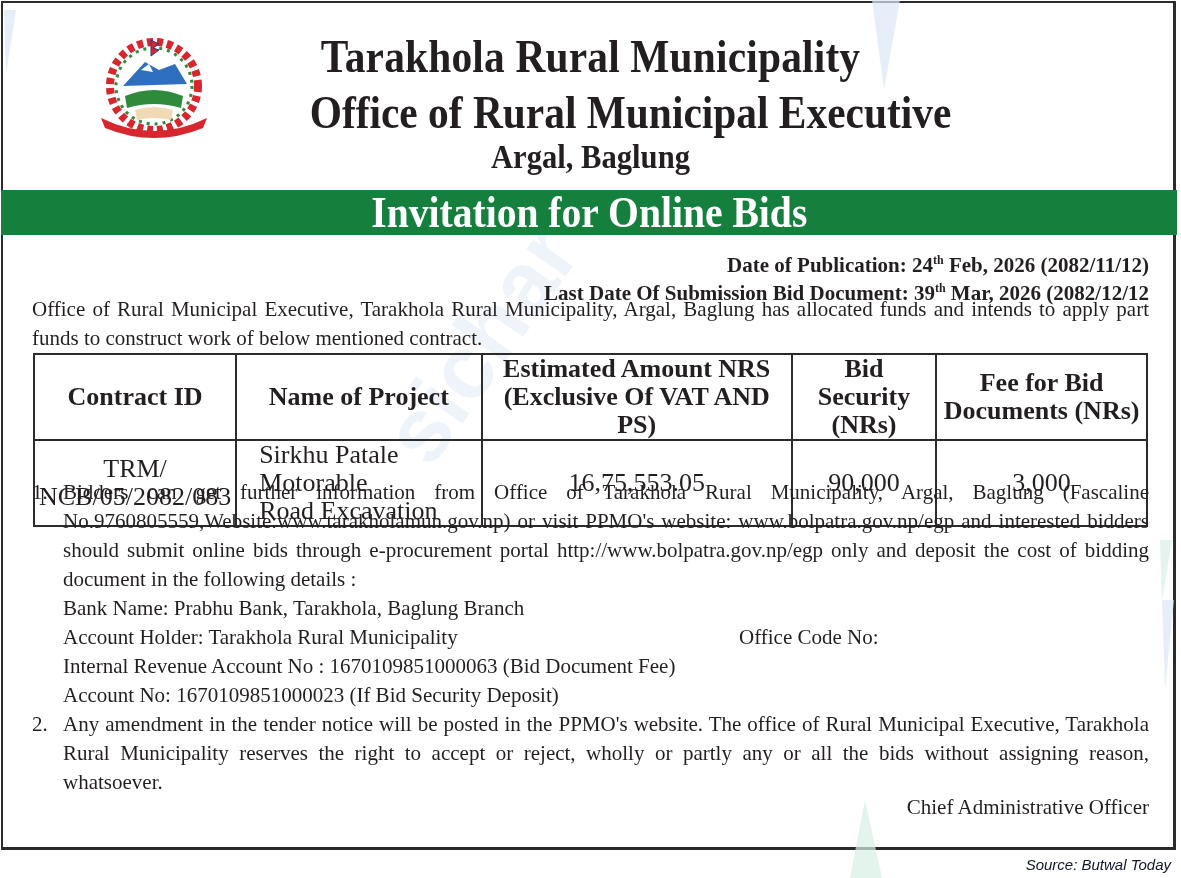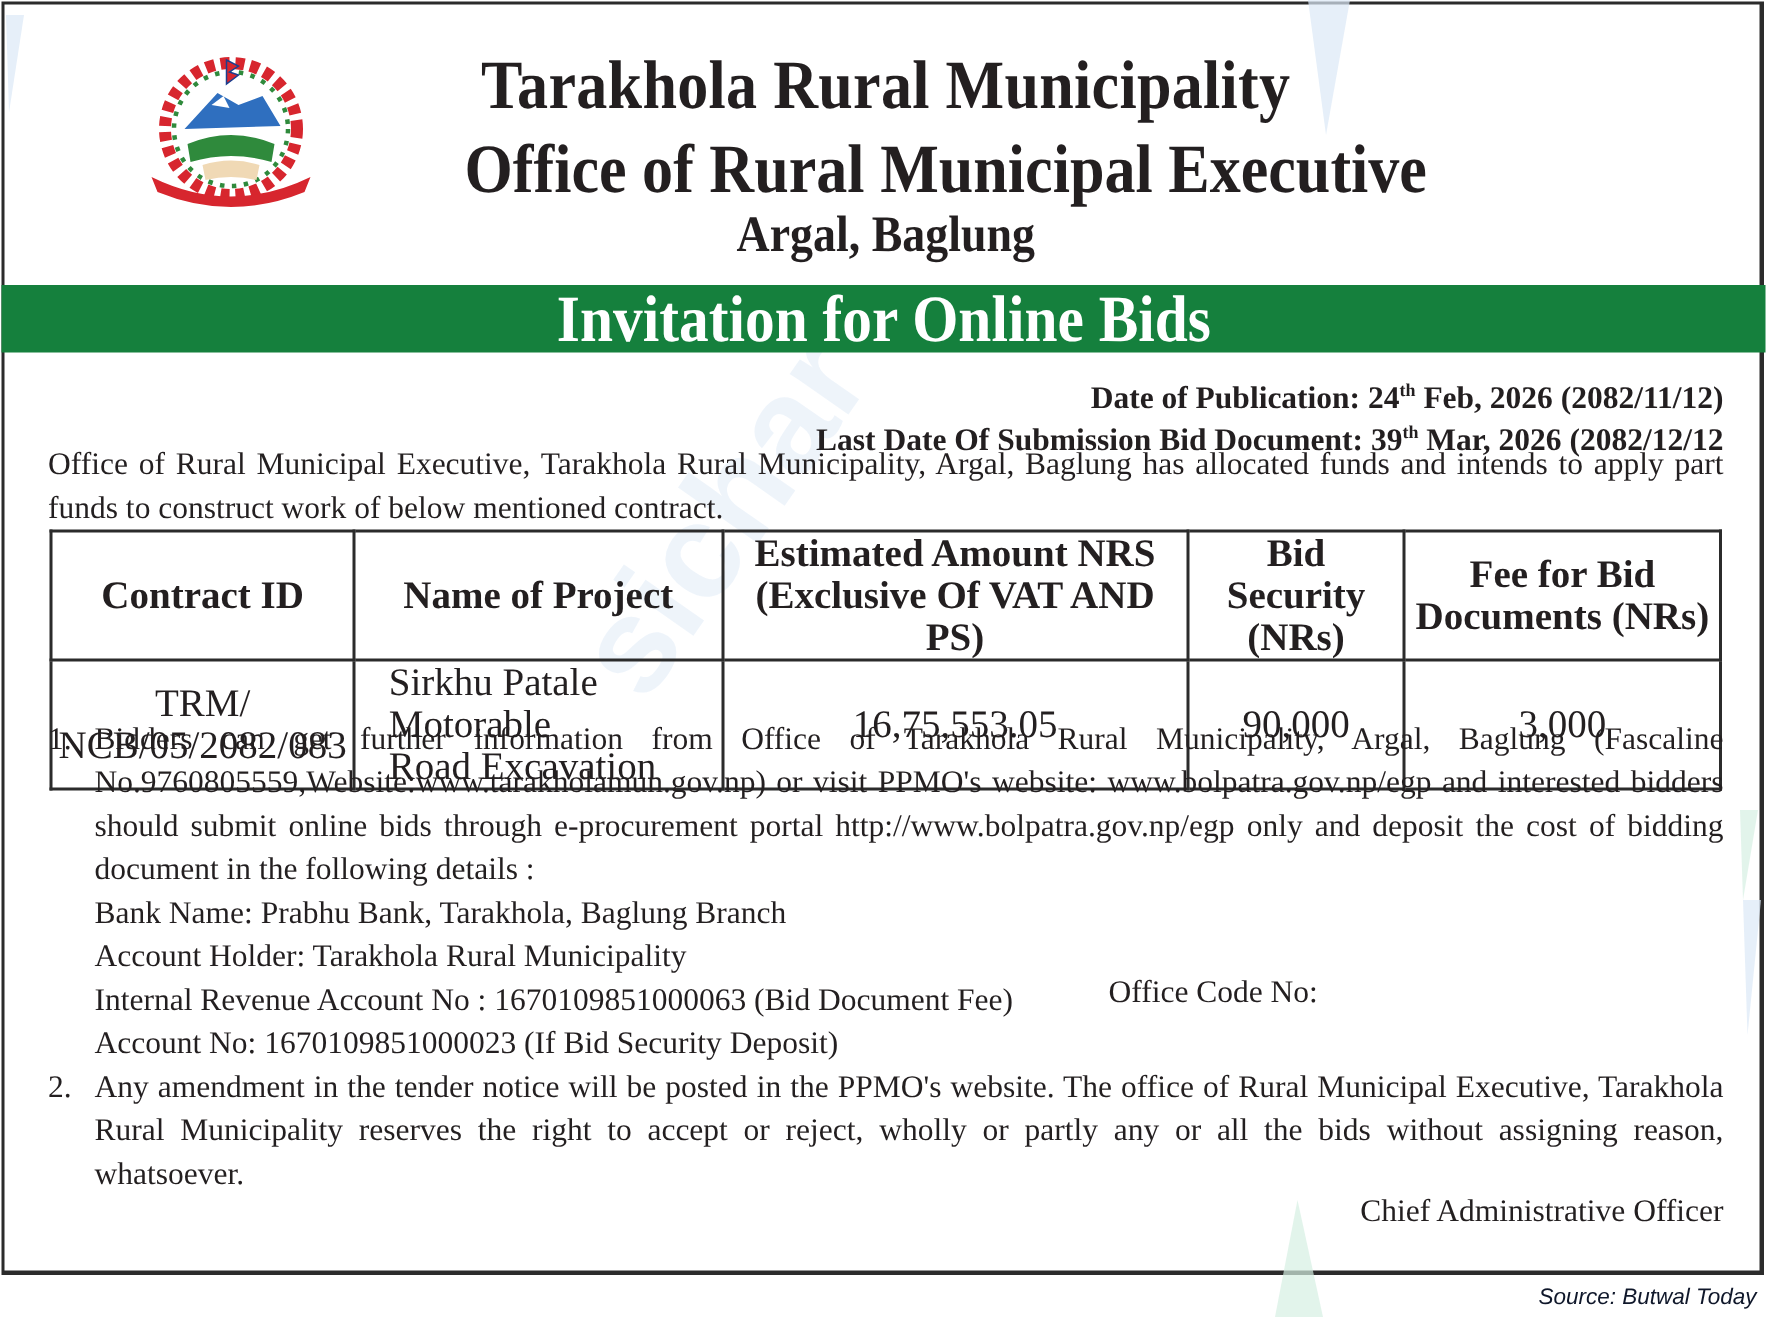--- a/index.html
+++ b/index.html
@@ -22,21 +22,21 @@
   table.bids { position: absolute; left: 33px; top: 353px; width: 1115px; border-collapse: collapse; font-size: 26px; }
   table.bids th, table.bids td { border: 2px solid #2b2b2b; text-align: center; padding: 0 4px; }
   table.bids th { font-weight: bold; height: 58px; line-height: 28px; }
   table.bids td { height: 58px; line-height: 28px; }
   table.bids td.left { text-align: left; padding-left: 22px; }
   .notes { position: absolute; left: 32px; top: 478px; width: 1117px; font-size: 21px; line-height: 29px; }
   .note { display: flex; }
   .note .num { width: 31px; flex: none; }
   .note .body { flex: 1; text-align: justify; }
   .detail-line { display: block; }
-  .office-code { position: absolute; left: 676px; margin-top: 24px; }
+  .office-code { position: absolute; left: 676px; }
   .signature { position: absolute; right: 32px; top: 795px; font-weight: normal; font-size: 21px; }
   .source { position: absolute; right: 10px; top: 856px; font-family: "Liberation Sans", "DejaVu Sans", sans-serif;
             font-style: italic; font-size: 15px; color: #0f172a; }
 </style>
 </head>
 <body>
 
 <div class="frame"></div>
 
 <svg class="wm" width="1181" height="878" style="left:0;top:0;">

